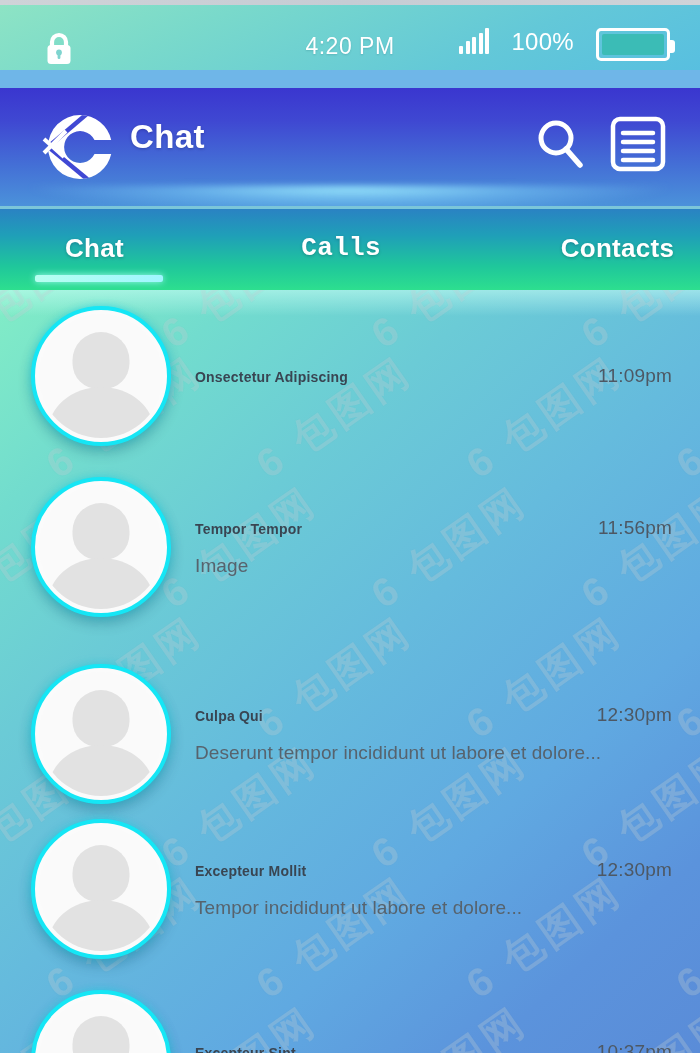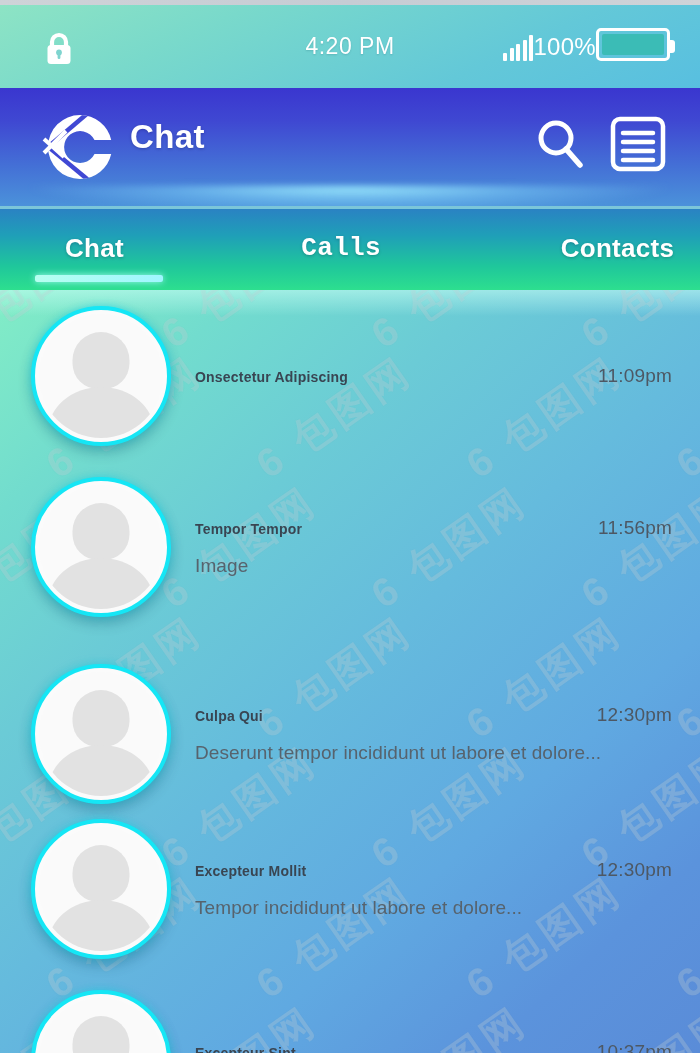--- a/index.html
+++ b/index.html
@@ -10,37 +10,37 @@
     background:#6fb6e8;
   }
   #phone {
     position:relative;
     width:700px; height:1053px;
     overflow:hidden;
   }
 
   
   .statusbar {
-    position:absolute; top:0; left:0; width:700px; height:88px;
+    position:absolute; top:0; left:0; width:700px; height:70px;
     background:linear-gradient(155deg,#8ee4c4 0%,#79d9cb 30%,#63c8d8 70%,#58bfe0 100%);
     display:flex; align-items:center;
   }
   .statusbar::before{
     content:""; position:absolute; top:0; left:0; width:100%; height:5px;
     background:linear-gradient(90deg,#cfd3d8,#c6ccd4 50%,#cfd3d8);
   }
   .sb-lock { position:absolute; left:44px; top:31px; }
   .sb-time {
     position:absolute; left:0; width:700px; text-align:center; top:33px;
     color:#ffffff; font-size:23px; letter-spacing:.5px;
     text-shadow:0 1px 2px rgba(0,60,80,.18);
   }
   .sb-right {
     position:absolute; right:30px; top:28px;
-    display:flex; align-items:flex-end; gap:0;
+    display:flex; align-items:flex-start; gap:22px;
   }
   .bars { display:flex; align-items:flex-end; gap:2.5px; height:26px; }
   .bars i { display:block; width:4px; background:#ffffff; border-radius:1px; }
   .bars i:nth-child(1){height:8px}
   .bars i:nth-child(2){height:13px}
   .bars i:nth-child(3){height:17px}
   .bars i:nth-child(4){height:21px}
   .bars i:nth-child(5){height:26px}
   .sb-pct { color:#fff; font-size:24px; letter-spacing:.3px; }
   .battery {

